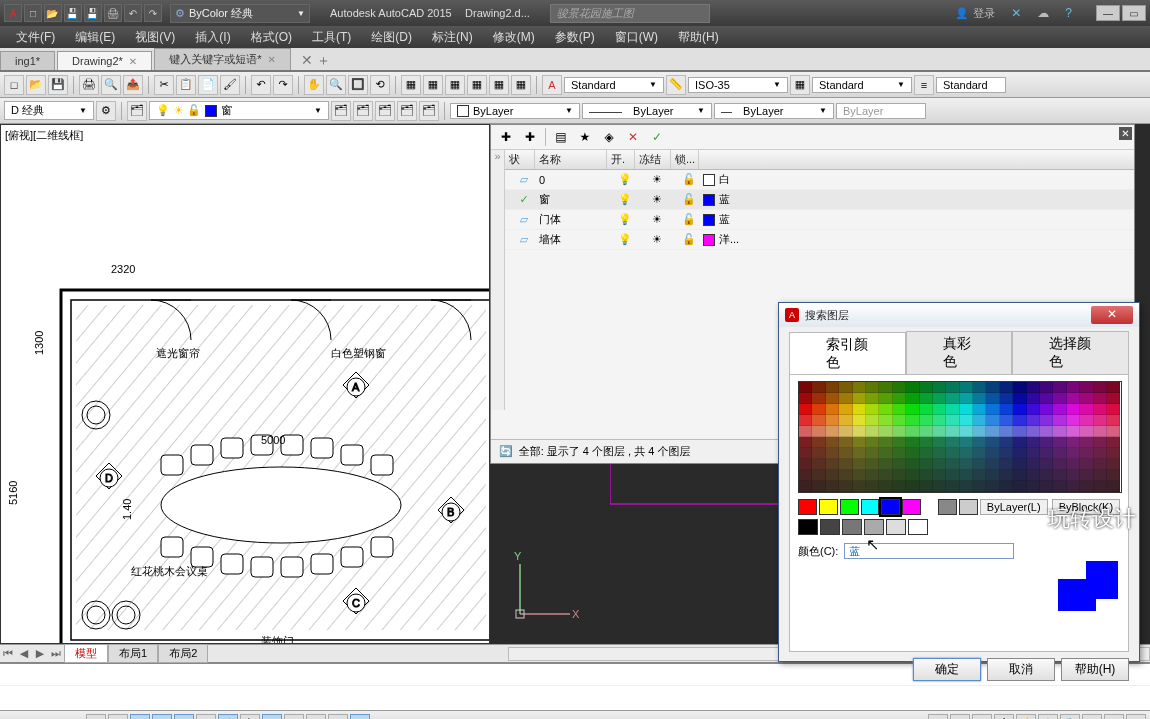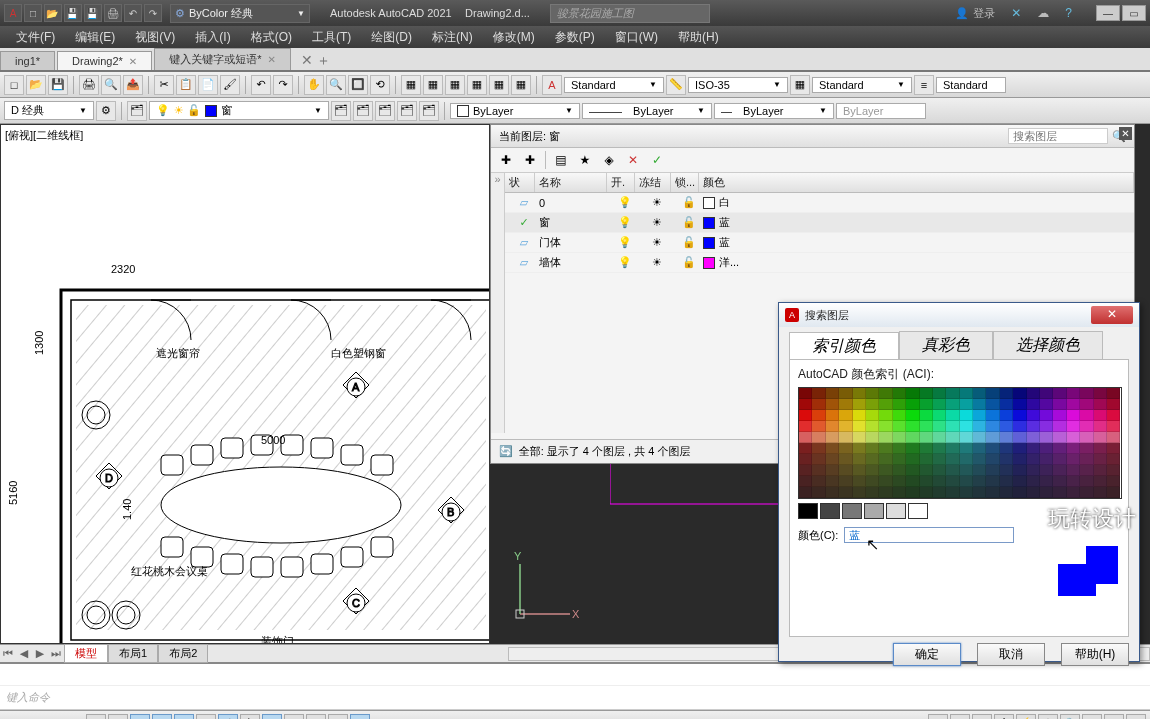--- a/index.html
+++ b/index.html
@@ -67,38 +67,38 @@
 .layer-panel .status { position: absolute; bottom: 0; left: 0; right: 0; padding: 4px 8px; border-top: 1px solid #bbb; background: #f0f0f0; display: flex; align-items: center; gap: 6px; }
 .layer-panel .close-panel { position: absolute; top: 2px; right: 2px; width: 13px; height: 13px; background: #555; color: #fff; font-size: 10px; text-align: center; line-height: 13px; }
 .layer-panel .scroller { position: absolute; bottom: 32px; left: 496px; right: 12px; height: 14px; background: #eee; border: 1px solid #bbb; }
 
 
 .color-dialog { position: absolute; left: 778px; top: 178px; width: 362px; height: 360px; background: #f0f0f0; border: 1px solid #3a5a8a; box-shadow: 2px 2px 6px rgba(0,0,0,0.4); }
 .color-dialog .titlebar2 { height: 24px; background: linear-gradient(#fff, #e0e8f0); display: flex; align-items: center; padding: 0 6px; font-size: 12px; color: #222; }
 .color-dialog .titlebar2 .aicon { width: 14px; height: 14px; background: #c00; color: #fff; font-size: 9px; text-align: center; line-height: 14px; margin-right: 6px; border-radius: 2px; }
 .color-dialog .titlebar2 .xbtn { margin-left: auto; width: 42px; height: 18px; background: linear-gradient(#e07070, #c03030); color: #fff; text-align: center; line-height: 16px; border-radius: 2px; font-size: 12px; }
 .color-dialog .tabs { display: flex; padding: 4px 10px 0; gap: 0; }
-.color-dialog .tabs .ctab { padding: 3px 22px; border: 1px solid #bbb; background: #e8e8e8; font-size: 16px; border-bottom: none; font-style: italic; }
+.color-dialog .tabs .ctab { padding: 3px 36px; border: 1px solid #bbb; background: #e8e8e8; font-size: 14px; border-bottom: none; }
 .color-dialog .tabs .ctab.active { background: #fff; position: relative; top: 1px; }
 .color-dialog .body { border: 1px solid #bbb; margin: 0 10px; background: #fff; padding: 6px 8px 10px; height: 278px; position: relative; }
 .color-dialog .aci-label { font-size: 12px; color: #222; margin-bottom: 4px; }
 .color-dialog .palette { display: grid; grid-template-columns: repeat(24, 13.4px); grid-auto-rows: 11px; gap: 0; border: 1px solid #333; width: 324px; }
 .color-dialog .palette div { border-right: 1px solid rgba(0,0,0,0.15); border-bottom: 1px solid rgba(0,0,0,0.15); }
 .color-dialog .info { display: flex; justify-content: space-between; font-size: 11px; margin-top: 6px; }
 .color-dialog .std-row { display: flex; gap: 2px; margin-top: 6px; align-items: center; }
 .color-dialog .std-row .sw2 { width: 20px; height: 16px; border: 1px solid #333; }
 .color-dialog .std-row .sw2.sel { outline: 2px solid #000; }
 .color-dialog .bylayer-btns { margin-left: auto; display: flex; gap: 4px; }
 .color-dialog .bylayer-btns button { font-size: 11px; padding: 1px 6px; background: #f0f0f0; border: 1px solid #aaa; }
 .color-dialog .gray-row { display: flex; gap: 2px; margin-top: 4px; }
 .color-dialog .gray-row .sw2 { width: 20px; height: 16px; border: 1px solid #333; }
 .color-dialog .preview { position: absolute; right: 10px; bottom: 40px; width: 60px; height: 50px; }
 .color-dialog .cfield { display: flex; align-items: center; gap: 6px; margin-top: 8px; }
 .color-dialog .cfield input { border: 1px solid #7a9ac8; padding: 1px 4px; width: 170px; font-size: 11px; color: #06c; }
-.color-dialog .dlg-btns { display: flex; gap: 16px; justify-content: flex-end; padding: 6px 10px; }
+.color-dialog .dlg-btns { display: flex; gap: 6px; justify-content: flex-end; padding: 6px 10px; }
 .color-dialog .dlg-btns button { width: 68px; padding: 2px 0; font-size: 12px; background: linear-gradient(#fafafa, #e0e0e0); border: 1px solid #888; }
 .color-dialog .dlg-btns button.primary { border: 1px solid #5a8ac8; box-shadow: 0 0 2px #5a8ac8; }
 .cursor { position: absolute; left: 866px; top: 411px; font-size: 16px; color: #000; pointer-events: none; z-index: 99; }
 
 
 .model-tabs { height: 18px; background: #e8e8e8; border-top: 1px solid #999; display: flex; align-items: center; font-size: 11px; }
 .model-tabs .navbtn { width: 16px; text-align: center; color: #666; }
 .model-tabs .mtab { padding: 1px 10px; border: 1px solid #aaa; background: #ddd; }
 .model-tabs .mtab.active { background: #fff; color: #c00; }
 .model-tabs .hscroll { margin-left: 300px; flex: 1; height: 14px; background: #eee; border: 1px solid #bbb; }
@@ -128,21 +128,21 @@
     <div class="btn">🖨</div>
     <div class="btn">↶</div>
     <div class="btn">↷</div>
   </div>
   <div class="ws-drop">
     <span class="gear">⚙</span>
     <span>ByColor 经典</span>
     <span style="margin-left:auto;font-size:8px">▼</span>
   </div>
   <div class="apptitle">
-    <span>Autodesk AutoCAD 2021</span>&nbsp;&nbsp;&nbsp;&nbsp;<span>Drawing2.d...</span>
+    <span>Autodesk AutoCAD 2015</span>&nbsp;&nbsp;&nbsp;&nbsp;<span>Drawing2.d...</span>
   </div>
   <div class="search">骏景花园施工图</div>
   <div class="right">
     <div class="login item">
       <span>👤</span>
       <span>登录</span>
     </div>
     <span class="item" style="color:#6bd">✕</span>
     <span class="item">☁</span>
     <span class="item" style="color:#6bd">?</span>
@@ -363,45 +363,39 @@
         <text x="4" y="16" fill="#8c8" font-size="11">Y</text>
       <rect x="6" y="66" width="8" height="8" fill="none" stroke="#ccc"></rect>
     </svg>
     <svg style="position:absolute;left:120px;top:330px" width="200" height="60">
         <rect x="0" y="0" width="180" height="50" fill="none" stroke="#f0f"></rect>
       </svg>
   </div>
 
   <div class="layer-panel">
     <div class="close-panel">✕</div>
-    <div class="header">
-      <span>当前图层: 窗</span>
-      <input placeholder="搜索图层" style="">
-      <span class="mag">🔍</span>
-    </div>
     <div class="lp-toolbar">
       <span class="ico">✚</span>
       <span class="ico">✚</span>
       <div style="width:1px;background:#bbb"></div>
       <span class="ico">▤</span>
       <span class="ico">★</span>
       <span class="ico">◈</span>
       <span class="ico" style="color:#c33">✕</span>
       <span class="ico" style="color:#3a3">✓</span>
     </div>
     <div style="height:260px;display:flex">
       <div style="width:14px;background:#eee;text-align:center;color:#888;border-right:1px solid #ccc">»</div>
       <div style="flex:1">
         <div class="cols">
           <div style="width:30px">状</div>
           <div style="width:72px">名称</div>
           <div style="width:28px">开.</div>
           <div style="width:36px">冻结</div>
           <div style="width:28px">锁...</div>
-          <div style="flex:1">颜色</div>
         </div>
         <div class="rows">
           <div class="row">
             <span class="st">▱</span>
             <span class="nm">0</span>
             <span class="bulb">💡</span>
             <span class="frz">☀</span>
             <span class="lck">🔓</span>
             <span class="clr">
                 <span class="sw" style="background:#fff"></span>
@@ -456,21 +450,20 @@
       <div class="aicon">A</div>
       <span>搜索图层</span>
       <div class="xbtn">✕</div>
     </div>
     <div class="tabs">
       <div class="ctab active">索引颜色</div>
       <div class="ctab">真彩色</div>
       <div class="ctab">选择颜色</div>
     </div>
     <div class="body">
-      <div class="aci-label">AutoCAD 颜色索引 (ACI):</div>
       <div class="palette" id="aci-palette">
           <div style="background: rgb(121, 6, 6);"></div>
           <div style="background: rgb(121, 35, 6);"></div>
           <div style="background: rgb(121, 64, 6);"></div>
           <div style="background: rgb(121, 92, 6);"></div>
           <div style="background: rgb(121, 121, 6);"></div>
           <div style="background: rgb(92, 121, 6);"></div>
           <div style="background: rgb(64, 121, 6);"></div>
           <div style="background: rgb(35, 121, 6);"></div>
           <div style="background: rgb(6, 121, 6);"></div>
@@ -699,20 +692,35 @@
           <div style="background: rgb(33, 39, 59);"></div>
           <div style="background: rgb(33, 33, 59);"></div>
           <div style="background: rgb(39, 33, 59);"></div>
           <div style="background: rgb(46, 33, 59);"></div>
           <div style="background: rgb(52, 33, 59);"></div>
           <div style="background: rgb(59, 33, 59);"></div>
           <div style="background: rgb(59, 33, 52);"></div>
           <div style="background: rgb(59, 33, 46);"></div>
           <div style="background: rgb(59, 33, 39);"></div>
         </div>
+      <div class="std-row">
+        <div class="sw2" style="background:#f00"></div>
+        <div class="sw2" style="background:#ff0"></div>
+        <div class="sw2" style="background:#0f0"></div>
+        <div class="sw2" style="background:#0ff"></div>
+        <div class="sw2 sel" style="background:#00f"></div>
+        <div class="sw2" style="background:#f0f"></div>
+        <div style="width:14px"></div>
+        <div class="sw2" style="background:#888"></div>
+        <div class="sw2" style="background:#ccc"></div>
+        <div class="bylayer-btns">
+          <button>ByLayer(L)</button>
+          <button>ByBlock(K)</button>
+        </div>
+      </div>
       <div class="gray-row">
         <div class="sw2" style="background:#000"></div>
         <div class="sw2" style="background:#444"></div>
         <div class="sw2" style="background:#777"></div>
         <div class="sw2" style="background:#aaa"></div>
         <div class="sw2" style="background:#ddd"></div>
         <div class="sw2" style="background:#fff"></div>
       </div>
       <svg class="preview">
         <rect x="0" y="18" width="38" height="32" fill="#00f"></rect>
@@ -740,21 +748,20 @@
   <span class="navbtn">▶</span>
   <span class="navbtn">⏭</span>
   <div class="mtab active">模型</div>
   <div class="mtab">布局1</div>
   <div class="mtab">布局2</div>
   <div class="hscroll"></div>
 </div>
 
 <div class="cmdline">
   <div style="height:22px;border-bottom:1px solid #eee"></div>
-  <div class="prompt">键入命令</div>
 </div>
 
 <div class="statusbar">
   <span class="coords">1435065, 0...</span>
   <div class="sbtn">▦</div>
   <div class="sbtn">▦</div>
   <div class="sbtn on">⊾</div>
   <div class="sbtn on">◐</div>
   <div class="sbtn on">□</div>
   <div class="sbtn">◧</div>

